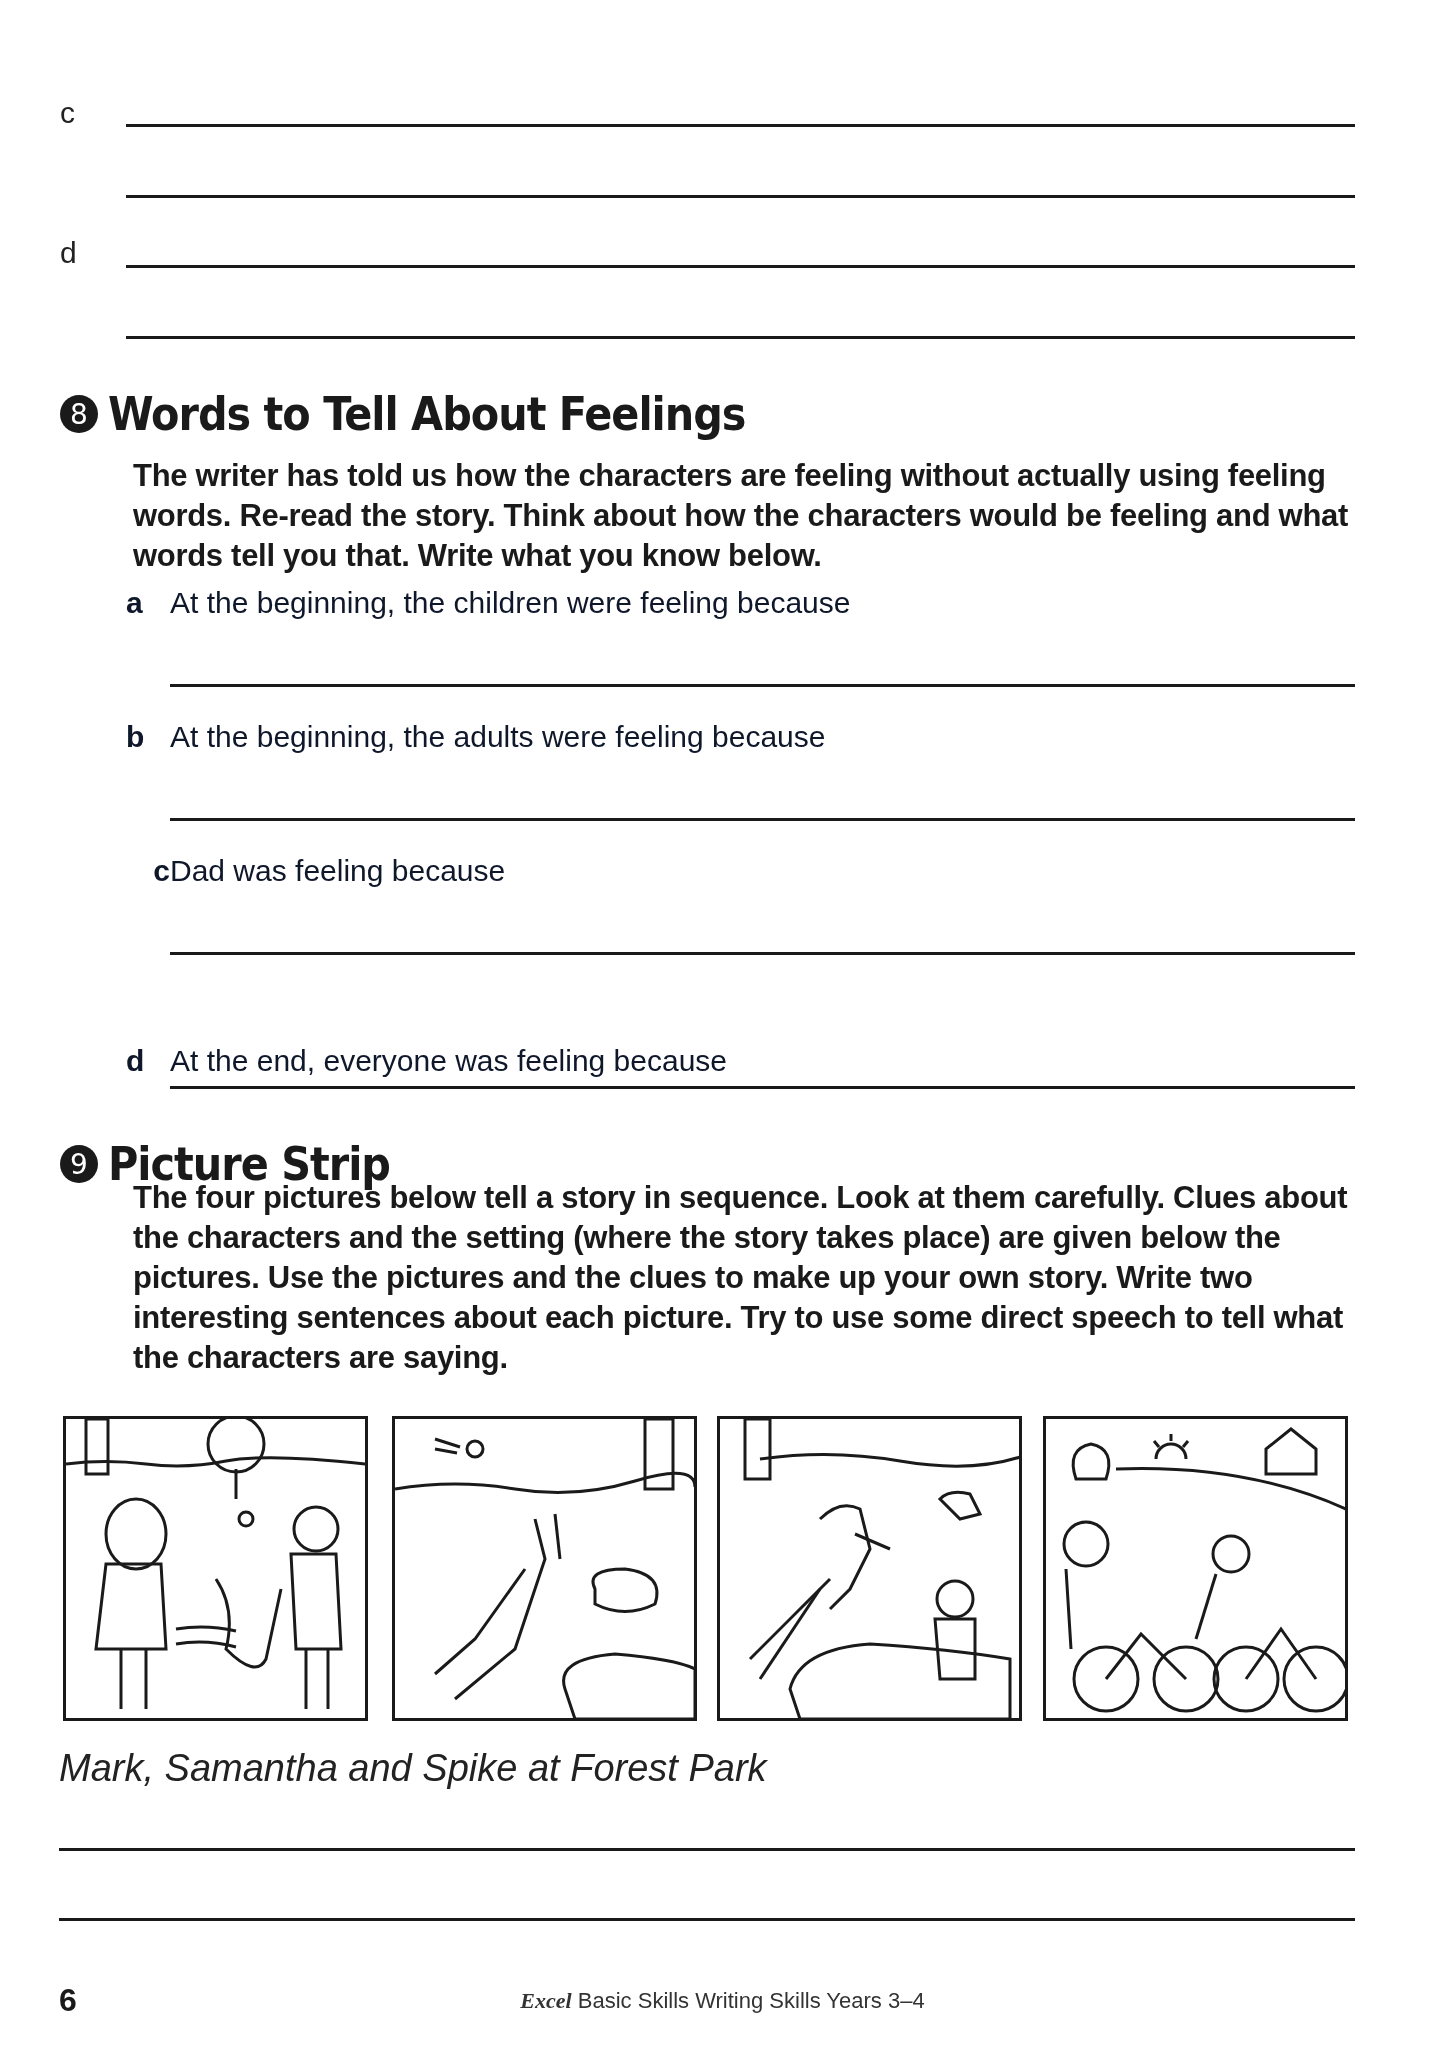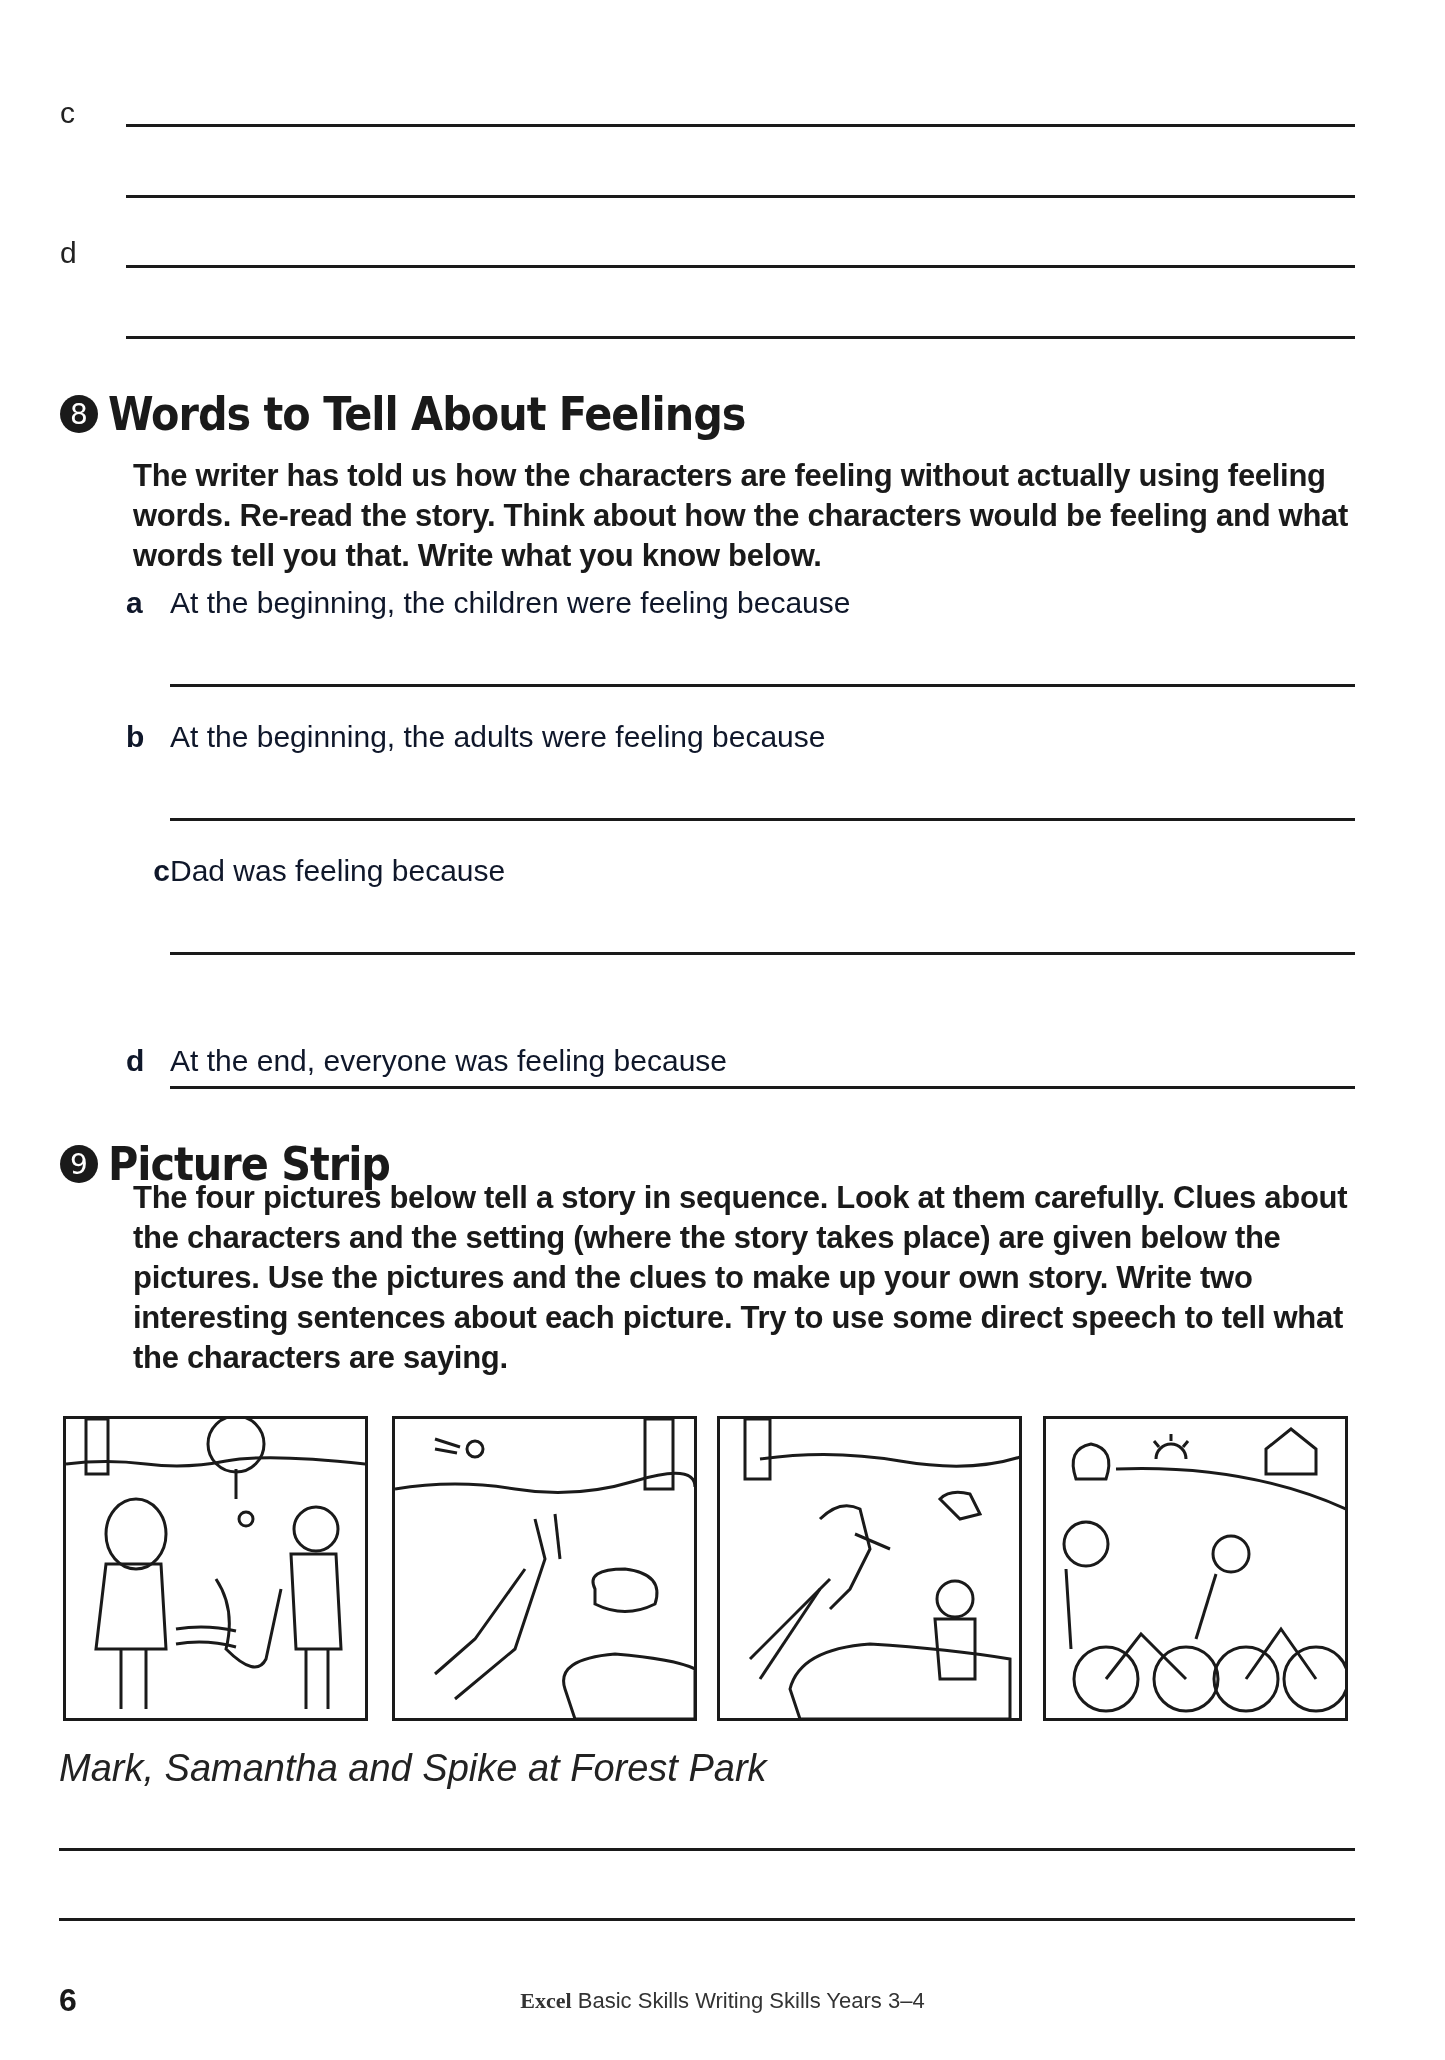--- a/index.html
+++ b/index.html
@@ -9,21 +9,21 @@
   .heading{position:absolute;display:flex;align-items:center;}
   .num{width:38px;height:38px;border-radius:50%;background:#1a1a1a;color:#fff;font-size:28px;display:flex;align-items:center;justify-content:center;margin-right:10px;font-family:"DejaVu Sans",sans-serif;}
   .htext{font-family:"DejaVu Sans Condensed","DejaVu Sans",sans-serif;font-weight:bold;font-size:46px;letter-spacing:-1px;}
   .body{position:absolute;left:133px;width:1220px;font-size:31px;line-height:40px;font-weight:bold;letter-spacing:-0.3px;}
   .q{position:absolute;left:126px;font-size:30px;color:#0f172a;}
   .q .ql{font-weight:bold;display:inline-block;width:44px;}
   .panel{position:absolute;top:1416px;height:305px;border:3px solid #1a1a1a;box-sizing:border-box;background:#fff;overflow:hidden;}
   .caption{position:absolute;left:59px;top:1747px;font-size:38px;font-style:italic;color:#222;}
   .footer-num{position:absolute;left:59px;top:1982px;font-size:32px;font-weight:bold;}
   .footer{position:absolute;left:0;width:1445px;top:1988px;text-align:center;font-size:22px;color:#333;}
-  .footer b{font-family:"Liberation Serif",serif;}
+  .footer b{font-family:"Liberation Serif",serif;font-style:italic;}
 </style>
 </head>
 <body>
 
 <div class="lbl" style="left:60px;top:96px;">c</div>
 <div class="rule" style="left:126px;width:1229px;top:124px;"></div>
 <div class="rule" style="left:126px;width:1229px;top:195px;"></div>
 <div class="lbl" style="left:60px;top:236px;">d</div>
 <div class="rule" style="left:126px;width:1229px;top:265px;"></div>
 <div class="rule" style="left:126px;width:1229px;top:336px;"></div>

